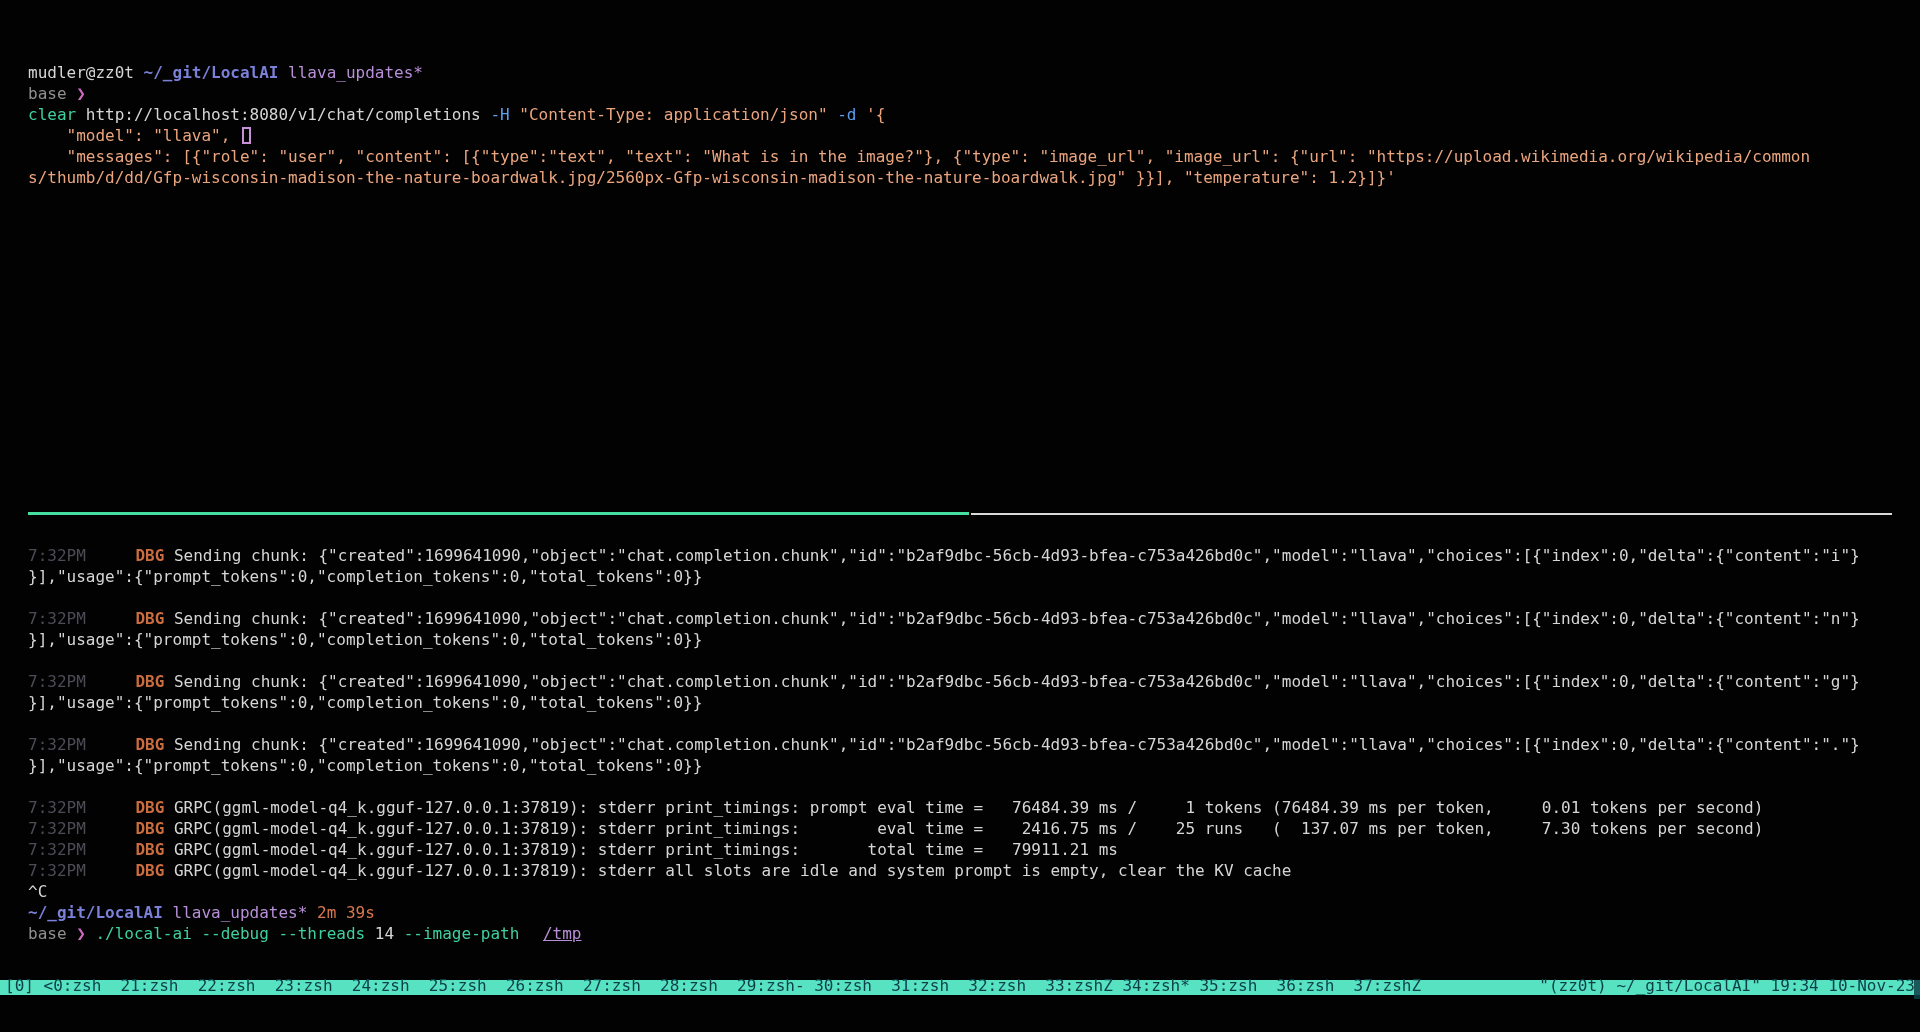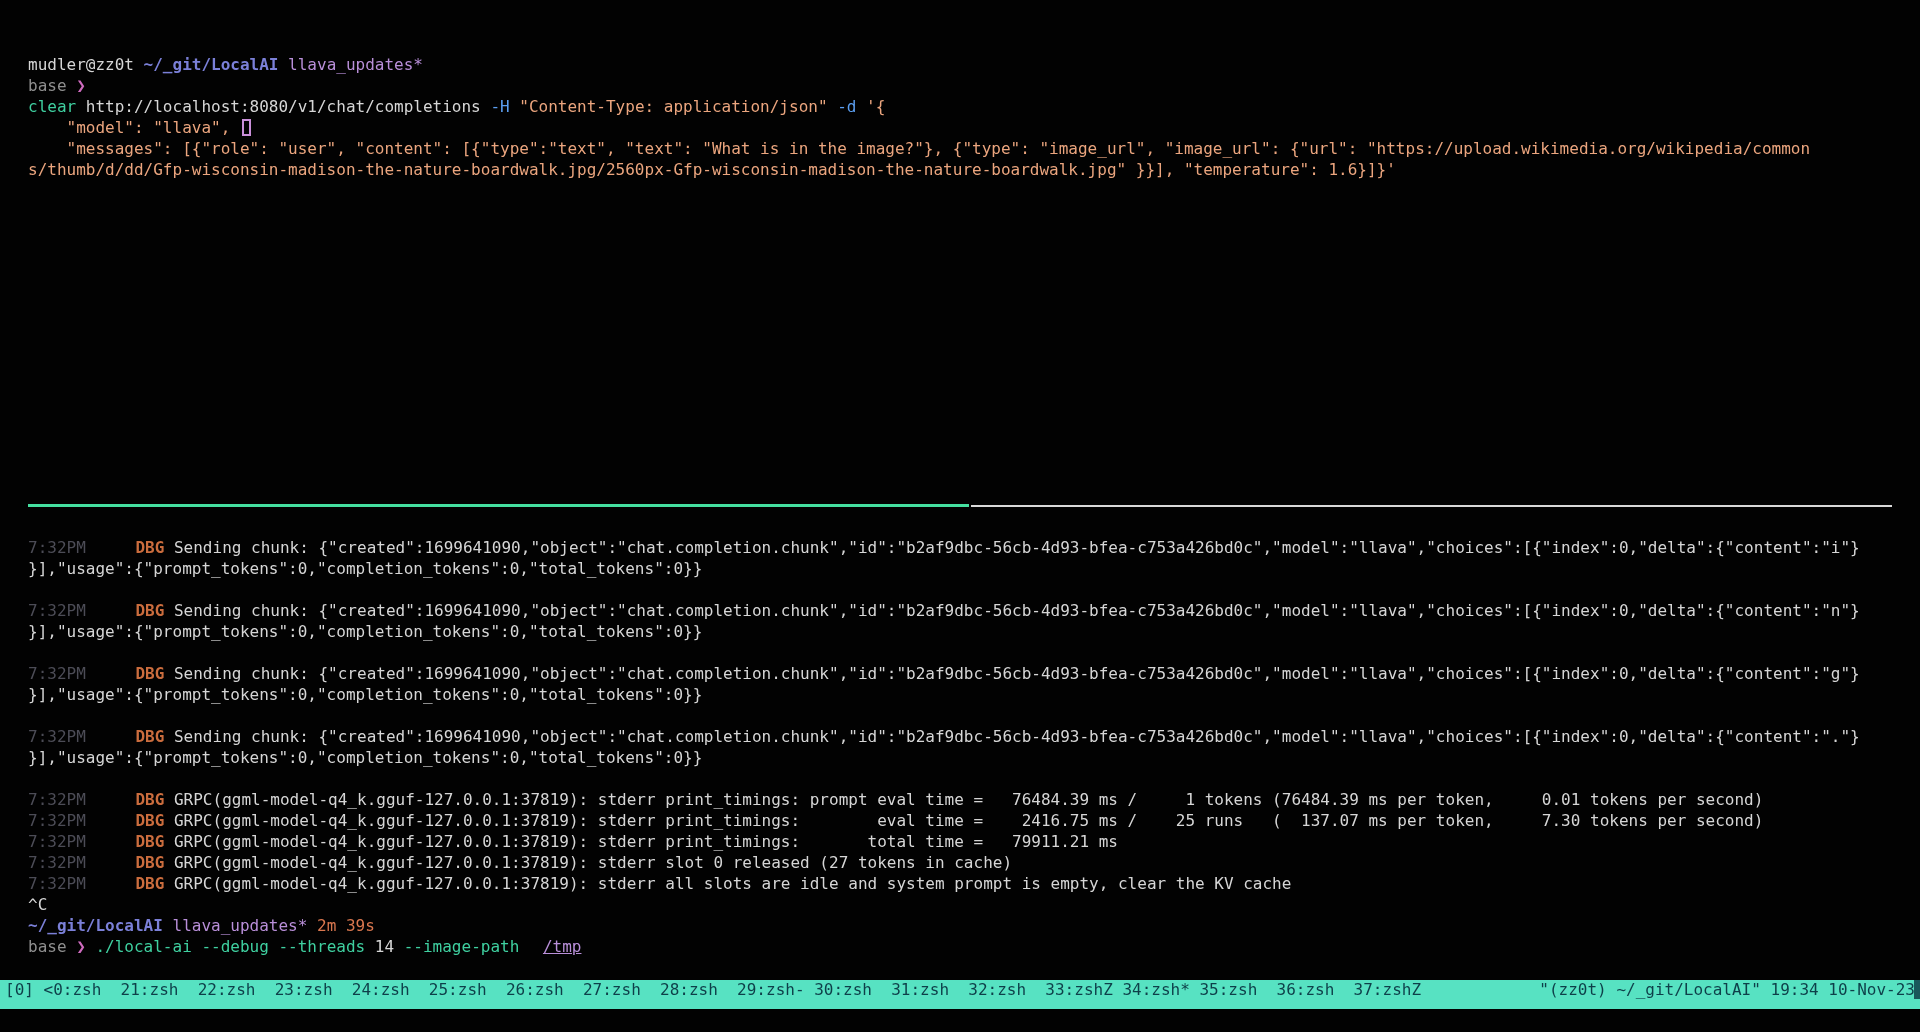--- a/index.html
+++ b/index.html
@@ -4,21 +4,21 @@
 <style>
   * { margin:0; padding:0; box-sizing:border-box; }
   html,body { width:1920px; height:1032px; }
   body {
     background:var(--bg,#020202);
     overflow:hidden;
     font-family:"DejaVu Sans Mono","Liberation Mono",monospace;
     font-size:16px;
     position:relative;
   }
-  .term { position:absolute; top:54px; left:28px; right:28px; }
+  .term { position:absolute; top:62px; left:28px; right:28px; }
   .line { height:21px; line-height:21px; white-space:pre; }
   .spacer { width:100%; }
   .c-fg     { color:var(--fg); }
   .c-dim    { color:var(--dim); }
   .c-ts     { color:var(--ts); }
   .c-dbg    { color:var(--dbg); font-weight:bold;margin-left:40px; }
   .c-str    { color:var(--str); }
   .c-cmd    { color:var(--cmd); }
   .c-flag   { color:var(--flag); }
   .c-path   { color:var(--path); font-weight:bold; }
@@ -28,40 +28,40 @@
   .c-link   { color:var(--link); text-decoration:underline;margin-left:14px; }
   .cursor {
     display:inline-block; width:9px; height:17px;
     border:2px solid var(--cursor); vertical-align:middle;
     margin-left:2px; position:relative; top:-1px;
   }
   .divider-row { height:21px; display:flex; align-items:center; }
   .div-green { height:3px; background:var(--divgreen); width:50.5%; }
   .div-white { height:2px; background:var(--divwhite); flex:1; margin-left:2px; }
   .statusbar {
-    position:absolute; left:0; right:0; top:980px; height:29px;
+    position:absolute; left:0; right:0; top:980px; height:15px;
     background:var(--barbg); color:var(--barfg);
-    display:flex; justify-content:space-between; align-items:flex-start;
+    display:flex; justify-content:space-between; align-items:flex-end;
     padding:0 5px; white-space:pre; line-height:19px;
   }
   .bar-end {
     position:absolute; right:0; top:0; width:6px; height:19px;
     background:var(--barfg); opacity:.85;
   }
 </style>
 </head>
 <body>
 
 <div class="term">
     <div class="line"><span class="c-fg">mudler@zz0t </span><span class="c-path">~/_git/LocalAI</span><span class="c-fg"> </span><span class="c-branch">llava_updates*</span></div>
     <div class="line"><span class="c-dim">base </span><span class="c-mag">❯</span></div>
     <div class="line"><span class="c-cmd">clear </span><span class="c-fg">http://localhost:8080/v1/chat/completions </span><span class="c-flag">-H </span><span class="c-str">"Content-Type: application/json" </span><span class="c-flag">-d </span><span class="c-str">'{</span></div>
     <div class="line"><span class="c-str">    "model": "llava", </span><span class="cursor"></span></div>
     <div class="line"><span class="c-str">    "messages": [{"role": "user", "content": [{"type":"text", "text": "What is in the image?"}, {"type": "image_url", "image_url": {"url": "https://upload.wikimedia.org/wikipedia/common</span></div>
-    <div class="line"><span class="c-str">s/thumb/d/dd/Gfp-wisconsin-madison-the-nature-boardwalk.jpg/2560px-Gfp-wisconsin-madison-the-nature-boardwalk.jpg" }}], "temperature": 1.6}]}'</span></div>
+    <div class="line"><span class="c-str">s/thumb/d/dd/Gfp-wisconsin-madison-the-nature-boardwalk.jpg/2560px-Gfp-wisconsin-madison-the-nature-boardwalk.jpg" }}], "temperature": 1.2}]}'</span></div>
     <div class="spacer" style="height: 315px;"></div>
     <div class="divider-row">
       <span class="div-green"></span>
       <span class="div-white"></span>
     </div>
     <div class="spacer" style="height: 21px;"></div>
     <div class="line"><span class="c-ts">7:32PM </span><span class="c-dbg">DBG </span><span class="c-fg">Sending chunk: {"created":1699641090,"object":"chat.completion.chunk","id":"b2af9dbc-56cb-4d93-bfea-c753a426bd0c","model":"llava","choices":[{"index":0,"delta":{"content":"i"}</span></div>
     <div class="line"><span class="c-fg">}],"usage":{"prompt_tokens":0,"completion_tokens":0,"total_tokens":0}}</span></div>
     <div class="spacer" style="height: 21px;"></div>
     <div class="line"><span class="c-ts">7:32PM </span><span class="c-dbg">DBG </span><span class="c-fg">Sending chunk: {"created":1699641090,"object":"chat.completion.chunk","id":"b2af9dbc-56cb-4d93-bfea-c753a426bd0c","model":"llava","choices":[{"index":0,"delta":{"content":"n"}</span></div>
@@ -69,21 +69,20 @@
     <div class="spacer" style="height: 21px;"></div>
     <div class="line"><span class="c-ts">7:32PM </span><span class="c-dbg">DBG </span><span class="c-fg">Sending chunk: {"created":1699641090,"object":"chat.completion.chunk","id":"b2af9dbc-56cb-4d93-bfea-c753a426bd0c","model":"llava","choices":[{"index":0,"delta":{"content":"g"}</span></div>
     <div class="line"><span class="c-fg">}],"usage":{"prompt_tokens":0,"completion_tokens":0,"total_tokens":0}}</span></div>
     <div class="spacer" style="height: 21px;"></div>
     <div class="line"><span class="c-ts">7:32PM </span><span class="c-dbg">DBG </span><span class="c-fg">Sending chunk: {"created":1699641090,"object":"chat.completion.chunk","id":"b2af9dbc-56cb-4d93-bfea-c753a426bd0c","model":"llava","choices":[{"index":0,"delta":{"content":"."}</span></div>
     <div class="line"><span class="c-fg">}],"usage":{"prompt_tokens":0,"completion_tokens":0,"total_tokens":0}}</span></div>
     <div class="spacer" style="height: 21px;"></div>
     <div class="line"><span class="c-ts">7:32PM </span><span class="c-dbg">DBG </span><span class="c-fg">GRPC(ggml-model-q4_k.gguf-127.0.0.1:37819): stderr print_timings: prompt eval time =   76484.39 ms /     1 tokens (76484.39 ms per token,     0.01 tokens per second)</span></div>
     <div class="line"><span class="c-ts">7:32PM </span><span class="c-dbg">DBG </span><span class="c-fg">GRPC(ggml-model-q4_k.gguf-127.0.0.1:37819): stderr print_timings:        eval time =    2416.75 ms /    25 runs   (  137.07 ms per token,     7.30 tokens per second)</span></div>
     <div class="line"><span class="c-ts">7:32PM </span><span class="c-dbg">DBG </span><span class="c-fg">GRPC(ggml-model-q4_k.gguf-127.0.0.1:37819): stderr print_timings:       total time =   79911.21 ms</span></div>
-    <div class="line"><span class="c-ts">7:32PM </span><span class="c-dbg">DBG </span><span class="c-fg">GRPC(ggml-model-q4_k.gguf-127.0.0.1:37819): stderr slot 0 released (27 tokens in cache)</span></div>
     <div class="line"><span class="c-ts">7:32PM </span><span class="c-dbg">DBG </span><span class="c-fg">GRPC(ggml-model-q4_k.gguf-127.0.0.1:37819): stderr all slots are idle and system prompt is empty, clear the KV cache</span></div>
     <div class="line"><span class="c-fg">^C</span></div>
     <div class="line"><span class="c-path">~/_git/LocalAI</span><span class="c-fg"> </span><span class="c-branch">llava_updates*</span><span class="c-fg"> </span><span class="c-dur">2m 39s</span></div>
     <div class="line"><span class="c-dim">base </span><span class="c-mag">❯ </span><span class="c-cmd">./local-ai </span><span class="c-cmd">--debug --threads </span><span class="c-fg">14 </span><span class="c-cmd">--image-path </span><span class="c-link">/tmp</span></div>
   </div>
 
 <div class="statusbar">
   <span class="bar-left">[0] &lt;0:zsh  21:zsh  22:zsh  23:zsh  24:zsh  25:zsh  26:zsh  27:zsh  28:zsh  29:zsh- 30:zsh  31:zsh  32:zsh  33:zshZ 34:zsh* 35:zsh  36:zsh  37:zshZ</span>
   <span class="bar-right">"(zz0t) ~/_git/LocalAI" 19:34 10-Nov-23</span>
   <span class="bar-end"></span>

